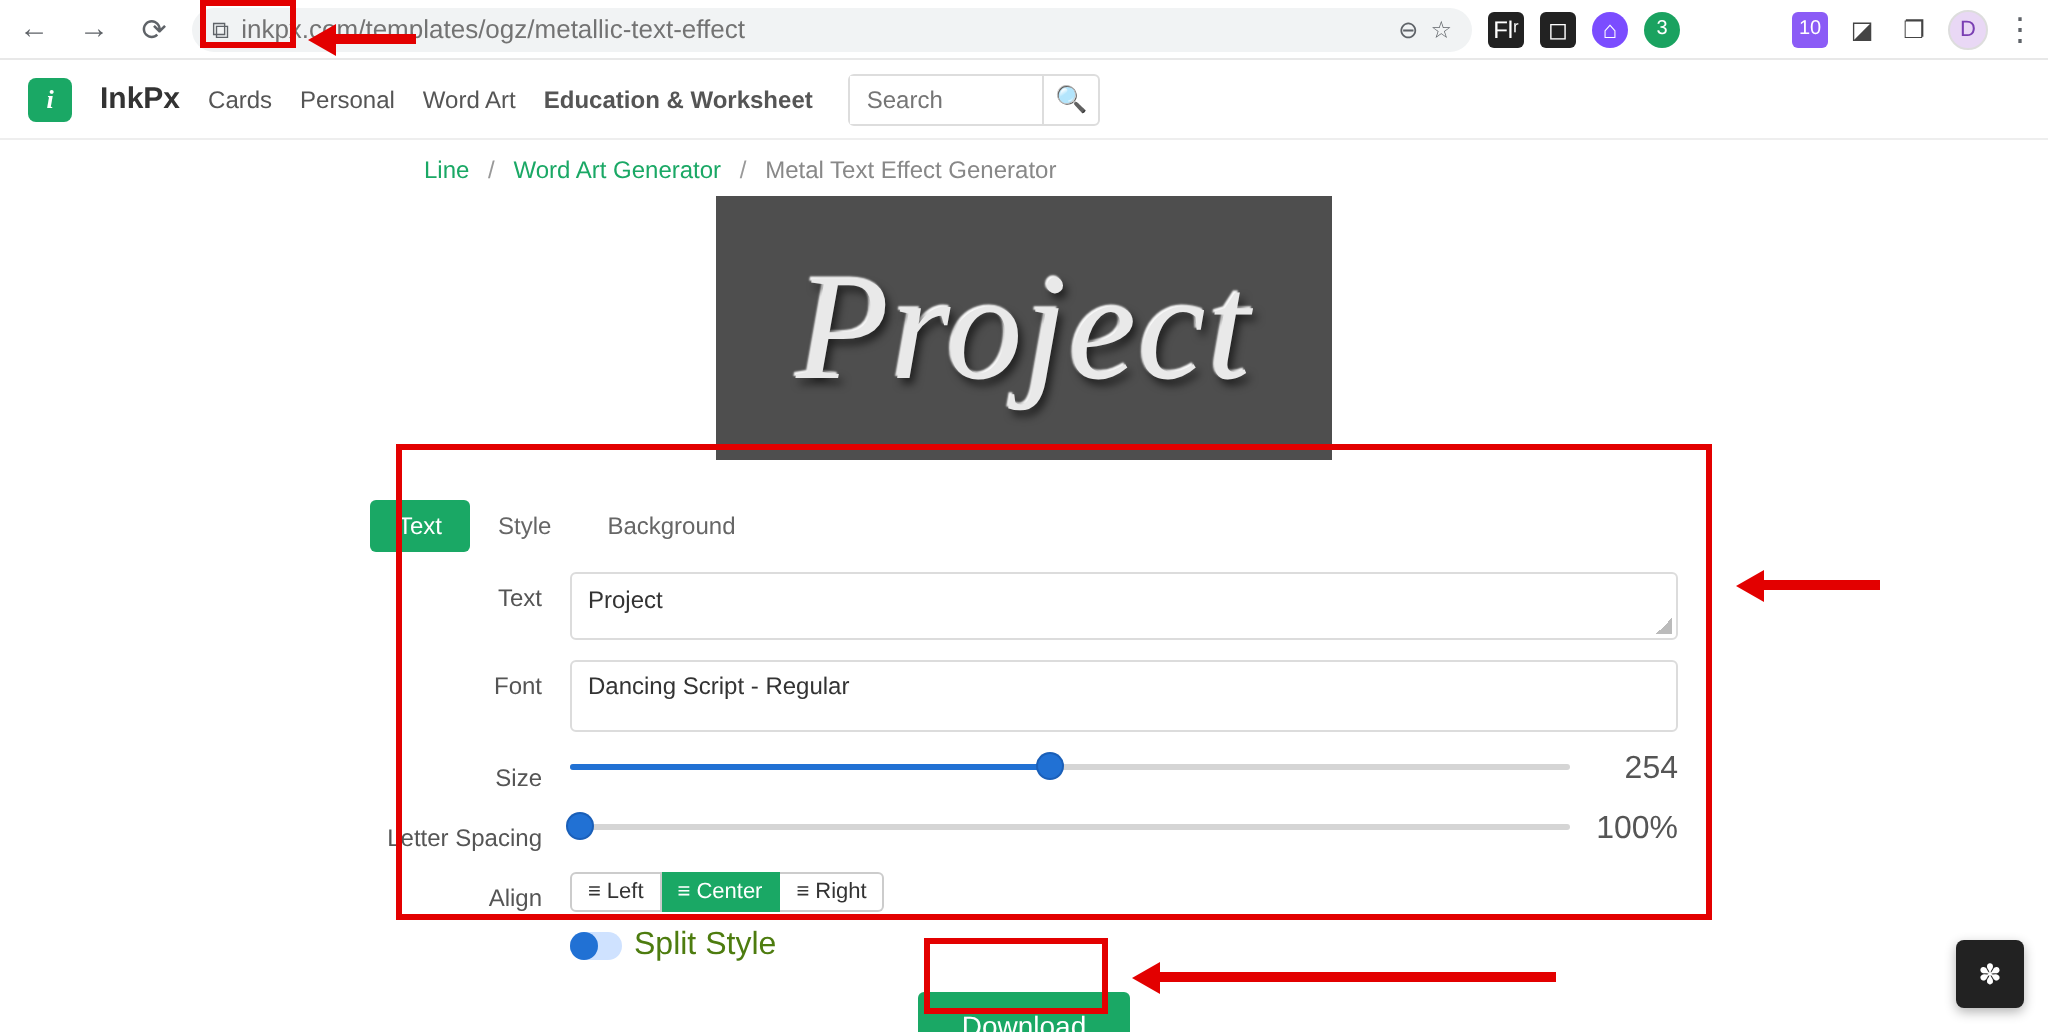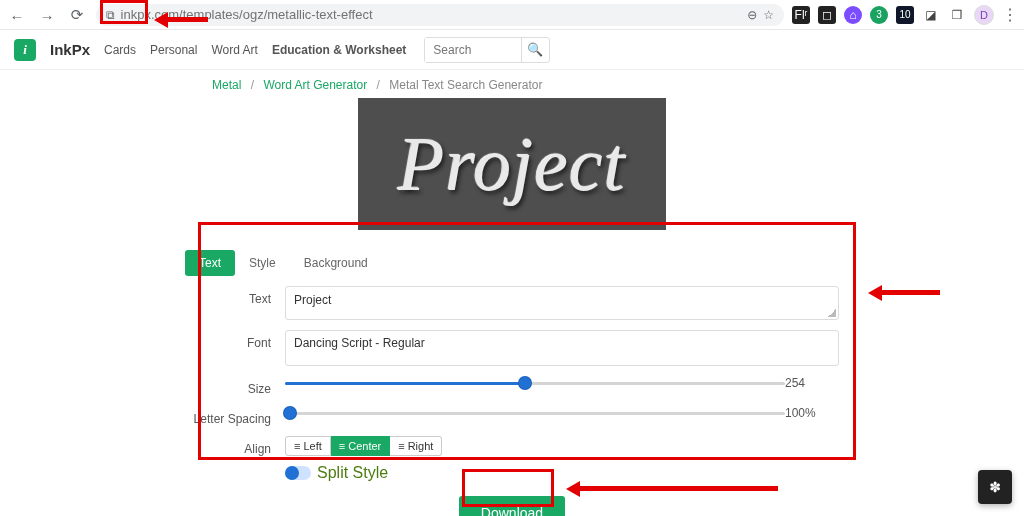--- a/index.html
+++ b/index.html
@@ -7,21 +7,21 @@
   .browser-bar { height: 30px; display: flex; align-items: center; padding: 0 6px; background: #fff; border-bottom: 1px solid #e8e8e8; gap: 8px; }
   .nav-btn { width: 22px; height: 22px; display: flex; align-items: center; justify-content: center; color: #5f6368; font-size: 15px; cursor: pointer; }
   .addr-wrap { flex: 1; display: flex; align-items: center; gap: 6px; background: #f1f3f4; border-radius: 14px; padding: 3px 10px; position: relative; height: 22px; }
   .addr-icon { color: #5f6368; font-size: 12px; }
   .addr { font-size: 13px; color: #737373; flex: 1; }
   .ext-row { display: flex; align-items: center; gap: 8px; }
   .ext-ic { width: 18px; height: 18px; display: flex; align-items: center; justify-content: center; font-size: 12px; border-radius: 3px; color: #444; }
   .ext-ic.bx { background: #222; color: #fff; }
   .ext-ic.pu { background: #7b4dff; color: #fff; border-radius: 50%; }
   .ext-ic.gn { background: #1aa260; color: #fff; border-radius: 50%; font-size: 10px; }
-  .ext-ic.or { background: #0f172a; color: #fff; border-radius: 3px; font-size: 10px; }
+  .ext-ic.or { background: #8b5cf6; color: #fff; border-radius: 3px; font-size: 10px; margin-left: 48px; }
   .avatar { width: 20px; height: 20px; border-radius: 50%; background: #e9d8f5; color: #7a3fb3; display: flex; align-items: center; justify-content: center; font-size: 11px; border: 1px solid #ddd; }
   .menu-dots { font-size: 16px; color: #5f6368; }
 
   .site-nav { height: 40px; display: flex; align-items: center; padding: 0 14px; gap: 14px; border-bottom: 1px solid #eee; }
   .logo { width: 22px; height: 22px; background: #1aa865; border-radius: 4px; display: flex; align-items: center; justify-content: center; font-family: serif; font-style: italic; color: #fff; font-weight: 700; }
   .brand { font-weight: 700; font-size: 15px; }
   .nav-link { color: #555; font-size: 12px; cursor: pointer; }
   .nav-link.b { font-weight: 700; }
   .search-box { display: flex; align-items: center; border: 1px solid #ddd; border-radius: 3px; height: 26px; margin-left: 4px; }
   .search-box input { border: none; outline: none; padding: 0 8px; width: 96px; font-size: 12px; height: 100%; }
@@ -34,21 +34,21 @@
 
   .preview { width: 308px; height: 132px; margin: 0 auto; background: #4e4e4e; display: flex; align-items: center; justify-content: center; position: relative; }
   .preview-text { font-family: 'Brush Script MT', 'Segoe Script', cursive; font-size: 76px; color: #e9e9e9; text-shadow: 2px 3px 4px rgba(0,0,0,0.6), -1px -1px 1px #fff; font-style: italic; letter-spacing: 1px; }
 
   .controls { width: 654px; margin: 12px auto; position: relative; }
   .tabs { display: flex; gap: 0; padding-top: 8px; }
   .tab { padding: 6px 14px; font-size: 12px; color: #666; cursor: pointer; border-radius: 3px; }
   .tab.active { background: #1aa865; color: #fff; }
   .field-row { display: flex; align-items: flex-start; margin-top: 10px; }
   .field-row .lab { width: 100px; text-align: right; padding-right: 14px; font-size: 12px; color: #555; padding-top: 6px; }
-  .field-row .val { width: 54px; text-align: left; font-size: 12px; color: #555; padding-top: 0px; }
+  .field-row .val { width: 54px; text-align: right; font-size: 16px; color: #555; padding-top: 0px; }
   .txt-area { flex: 1; border: 1px solid #dcdcdc; border-radius: 3px; padding: 6px 8px; height: 34px; font-size: 12px; resize: none; position: relative; }
   .font-input { flex: 1; border: 1px solid #dcdcdc; border-radius: 3px; padding: 5px 8px; font-size: 12px; height: 36px; }
   .slider-wrap { flex: 1; display: flex; align-items: center; height: 14px; position: relative; }
   .track { height: 3px; background: #d5d5d5; flex: 1; border-radius: 2px; position: relative; }
   .fill { position: absolute; left: 0; top: 0; bottom: 0; background: #2171d4; border-radius: 2px; }
   .thumb { position: absolute; width: 12px; height: 12px; background: #2171d4; border-radius: 50%; top: -5px; transform: translateX(-50%); box-shadow: 0 0 0 1px #1a5fb8; }
   .align-btns { display: flex; gap: 0; }
   .ab { border: 1px solid #ccc; padding: 3px 8px; font-size: 11px; background: #fff; display: flex; align-items: center; gap: 3px; cursor: pointer; }
   .ab:first-child { border-radius: 3px 0 0 3px; }
   .ab:last-child { border-radius: 0 3px 3px 0; border-left: none; }
@@ -108,25 +108,25 @@
   <div class="nav-link b">Education &amp; Worksheet</div>
   <div class="search-box">
     <input placeholder="Search" style="">
     <div class="search-btn">
       <span>🔍</span>
     </div>
   </div>
 </div>
 
 <div class="crumb">
-  <a href="#">Metal</a>
+  <a href="#">Line</a>
   <span class="sep">/</span>
   <a href="#">Word Art Generator</a>
   <span class="sep">/</span>
-  <span class="cur">Metal Text Search Generator</span>
+  <span class="cur">Metal Text Effect Generator</span>
 </div>
 
 <div class="preview">
   <div class="preview-text">Project</div>
 </div>
 
 <div class="controls">
   <div class="tabs">
     <div class="tab active">Text</div>
     <div class="tab">Style</div>

